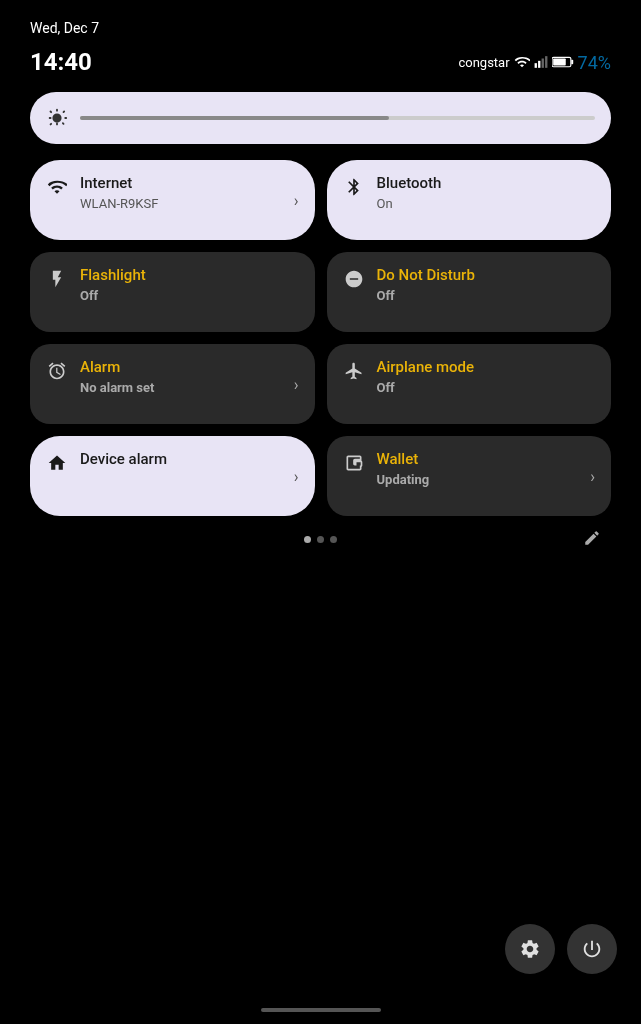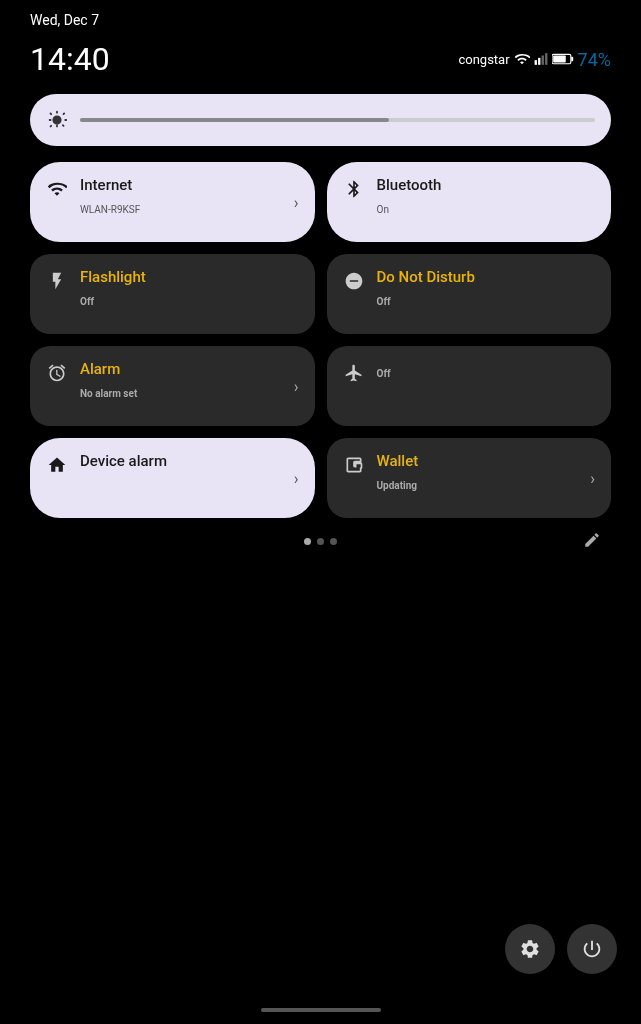--- a/index.html
+++ b/index.html
@@ -23,41 +23,41 @@
       display: flex;
       flex-direction: column;
       padding: 0 20px;
     }
 
     
     .status-bar {
       display: flex;
       justify-content: space-between;
       align-items: center;
-      padding: 12px 10px 8px 10px;
+      padding: 20px 10px 8px 10px;
       color: #fff;
     }
 
     .status-date {
       font-size: 14px;
       font-weight: 400;
       color: #fff;
     }
 
     .time-row {
       display: flex;
       justify-content: space-between;
       align-items: center;
       padding: 4px 10px 16px 10px;
       color: #fff;
     }
 
     .time-text {
-      font-size: 32px;
-      font-weight: 400;
+      font-size: 24px;
+      font-weight: 700;
       color: #fff;
     }
 
     .status-icons {
       display: flex;
       align-items: center;
       gap: 4px;
       font-size: 13px;
       color: #fff;
     }
@@ -153,23 +153,23 @@
       font-weight: 500;
       color: #1a1a1a;
       line-height: 1.3;
     }
 
     .tile-dark .tile-title {
       color: #eab308;
     }
 
     .tile-subtitle {
-      font-size: 10px;
+      font-size: 13px;
       color: #555;
-      margin-top: 8px;
+      margin-top: 2px;
     }
 
     .tile-dark .tile-subtitle {
       color: #aaa;
       font-weight: bold;
     }
 
     .tile-chevron {
       font-size: 16px;
       color: #555;
@@ -356,20 +356,21 @@
       <span class="tile-chevron">›</span>
     </div>
 
     <div class="tile tile-dark">
       <div class="tile-icon">
         <svg viewBox="0 0 24 24">
             <path d="M21 16v-2l-8-5V3.5c0-.83-.67-1.5-1.5-1.5S10 2.67 10 3.5V9l-8 5v2l8-2.5V19l-2 1.5V22l3.5-1 3.5 1v-1.5L13 19v-5.5l8 2.5z"></path>
           </svg>
       </div>
       <div class="tile-text">
+        <span class="tile-title">Airplane mode</span>
         <span class="tile-subtitle">Off</span>
       </div>
     </div>
 
     <div class="tile tile-light">
       <div class="tile-icon">
         <svg viewBox="0 0 24 24">
             <path d="M10 20v-6h4v6h5v-8h3L12 3 2 12h3v8z"></path>
           </svg>
       </div>

